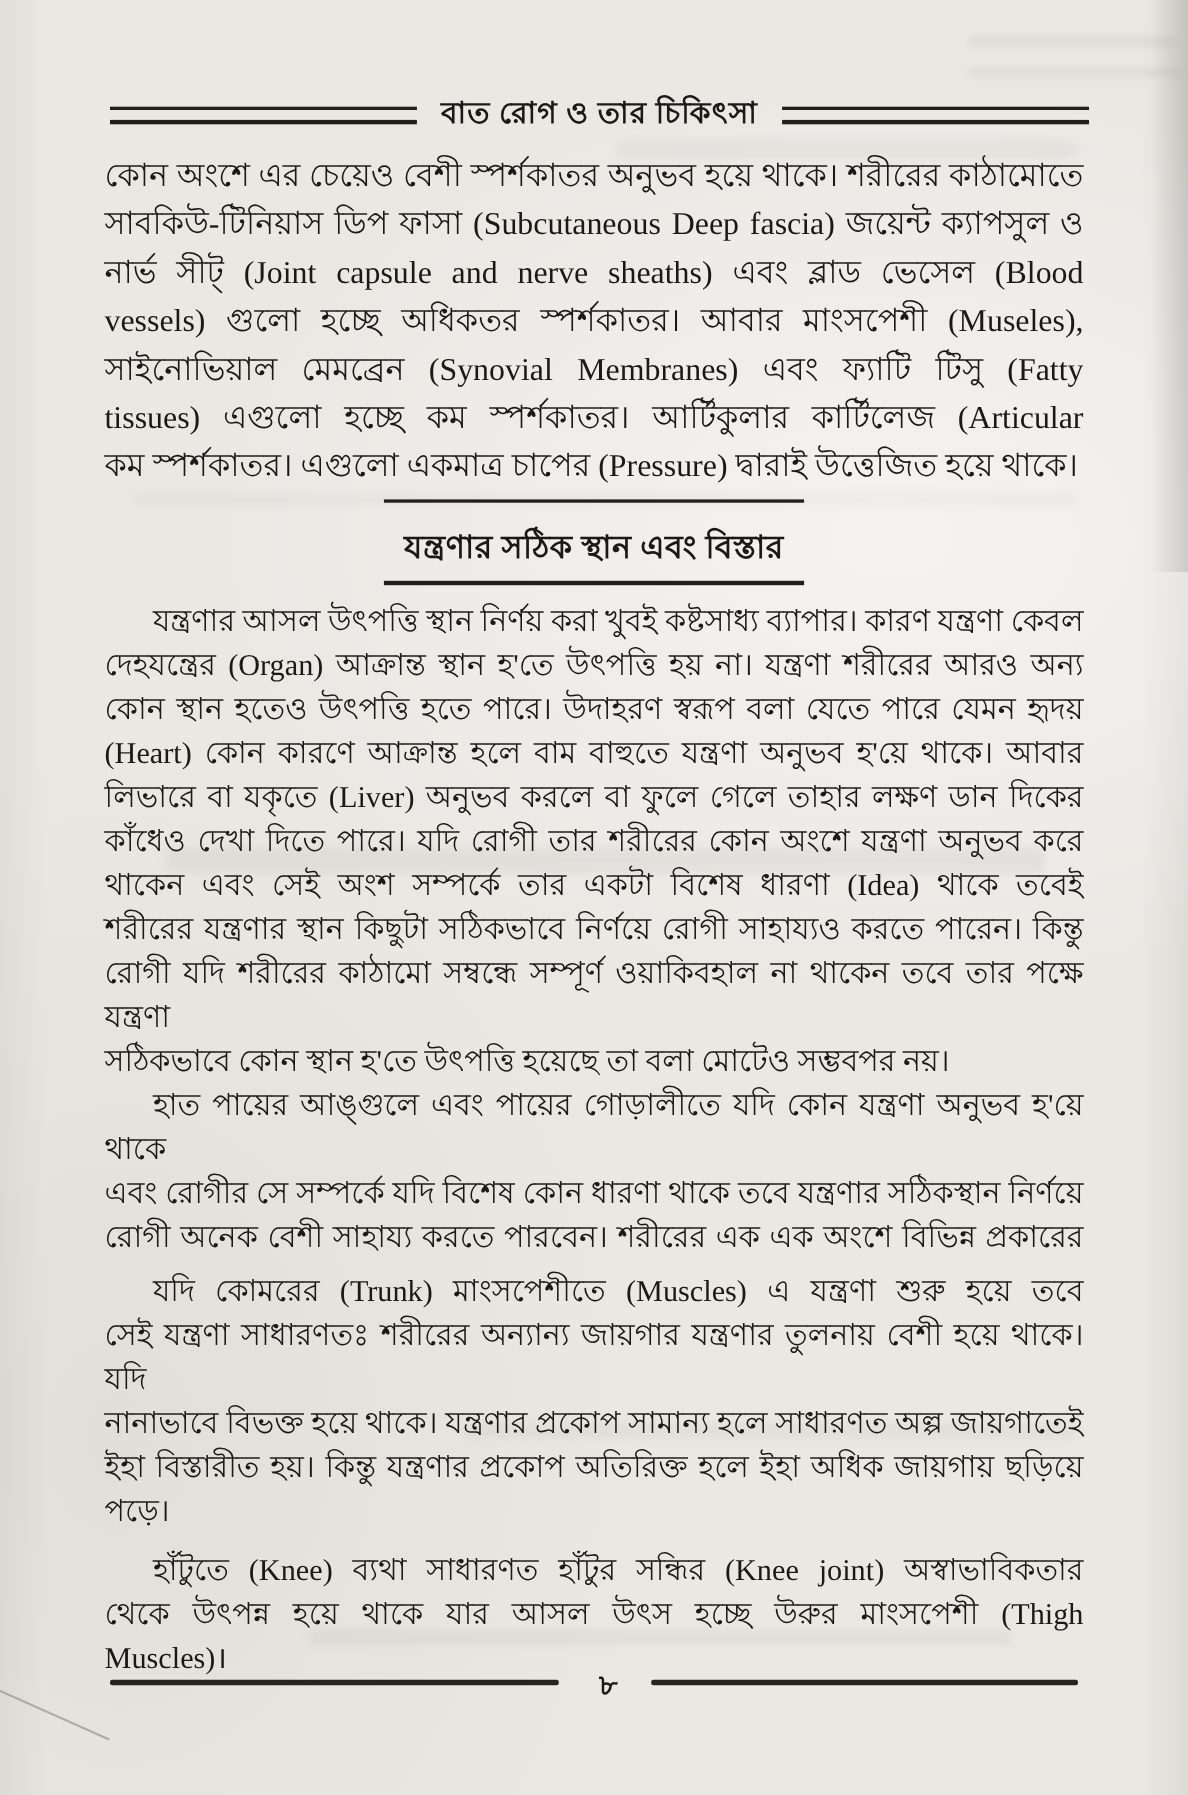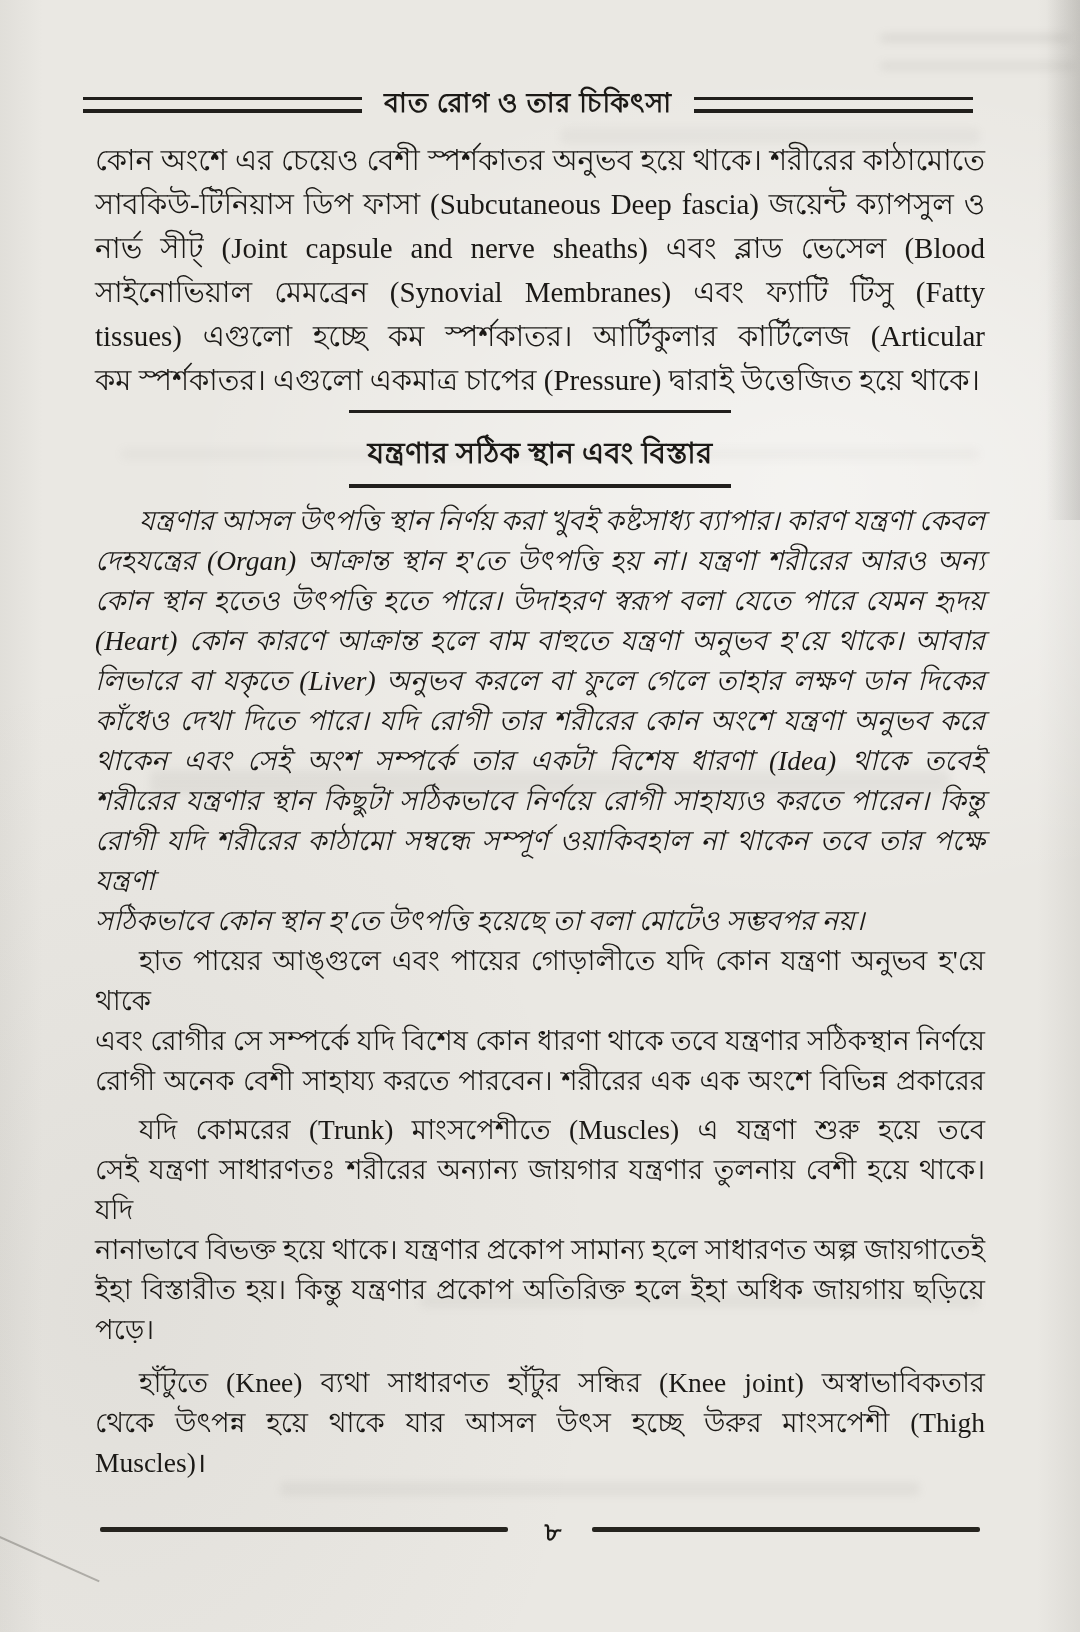--- a/index.html
+++ b/index.html
@@ -13,40 +13,40 @@
     font-family:"Liberation Serif","DejaVu Serif",serif;
     color:#1b1916;
   }
   .edge-band-right{
     position:absolute;right:0;top:0;width:34px;height:520px;
     background:linear-gradient(to right, rgba(0,0,0,0), rgba(70,68,64,.16));
     pointer-events:none;
   }
   
   .header{
-    position:absolute;left:83px;top:82px;width:890px;
+    position:absolute;left:100px;top:82px;width:890px;
     display:flex;align-items:center;justify-content:space-between;
   }
   .dbl-rule{
     height:9px;border-top:3px solid #211f1c;border-bottom:4px solid #211f1c;
     flex:1 1 auto;
   }
   .header-title{
     flex:0 0 auto;padding:0 22px;font-size:27px;font-weight:bold;
     letter-spacing:1px;white-space:nowrap;
   }
   
   .content{position:absolute;left:95px;top:138px;width:890px;}
   .para{text-align:justify;}
   .para .line{text-align:justify;text-align-last:justify;}
   .para .line.last{text-align-last:left;}
   .para .line.indent{text-indent:44px;}
   .para-lead{font-size:29px;line-height:44px;}
   .para-std{font-size:27.5px;line-height:40px;}
-  .pa0{margin-top:13px;font-style:italic;}
+  .pa0{margin-top:13px;}
   .pa1{}
   .pa2{margin-top:9px;}
   .pa3{margin-top:13px;}
   .heading-box{
     margin:8px auto 12px auto;width:fit-content;
     border-top:3px solid #211f1c;border-bottom:4px solid #211f1c;
     padding:17px 18px 5px 18px;
     font-size:29px;font-weight:bold;letter-spacing:.5px;white-space:nowrap;
   }
   
@@ -89,20 +89,21 @@
   <div class="dbl-rule"></div>
   <div class="header-title">বাত রোগ ও তার চিকিৎসা</div>
   <div class="dbl-rule"></div>
 </div>
 
 <div class="content">
   <div id="para-lead" class="para para-lead">
       <div class="line">কোন অংশে এর চেয়েও বেশী স্পর্শকাতর অনুভব হয়ে থাকে। শরীরের কাঠামোতে</div>
       <div class="line">সাবকিউ-টিনিয়াস ডিপ ফাসা (Subcutaneous Deep fascia) জয়েন্ট ক্যাপসুল ও</div>
       <div class="line">নার্ভ সীট্ (Joint capsule and nerve sheaths) এবং ব্লাড ভেসেল (Blood</div>
+      <div class="line">vessels) গুলো হচ্ছে অধিকতর স্পর্শকাতর। আবার মাংসপেশী (Museles),</div>
       <div class="line">সাইনোভিয়াল মেমব্রেন (Synovial Membranes) এবং ফ্যাটি টিসু (Fatty</div>
       <div class="line">tissues) এগুলো হচ্ছে কম স্পর্শকাতর। আর্টিকুলার কার্টিলেজ (Articular</div>
       <div class="line last">কম স্পর্শকাতর। এগুলো একমাত্র চাপের (Pressure) দ্বারাই উত্তেজিত হয়ে থাকে।</div>
     </div>
   <div class="heading-box">
     <span>যন্ত্রণার সঠিক স্থান এবং বিস্তার</span>
   </div>
   <div id="paras-after">
       <div class="para para-std pa0">
         <div class="line indent">যন্ত্রণার আসল উৎপত্তি স্থান নির্ণয় করা খুবই কষ্টসাধ্য ব্যাপার। কারণ যন্ত্রণা কেবল</div>

